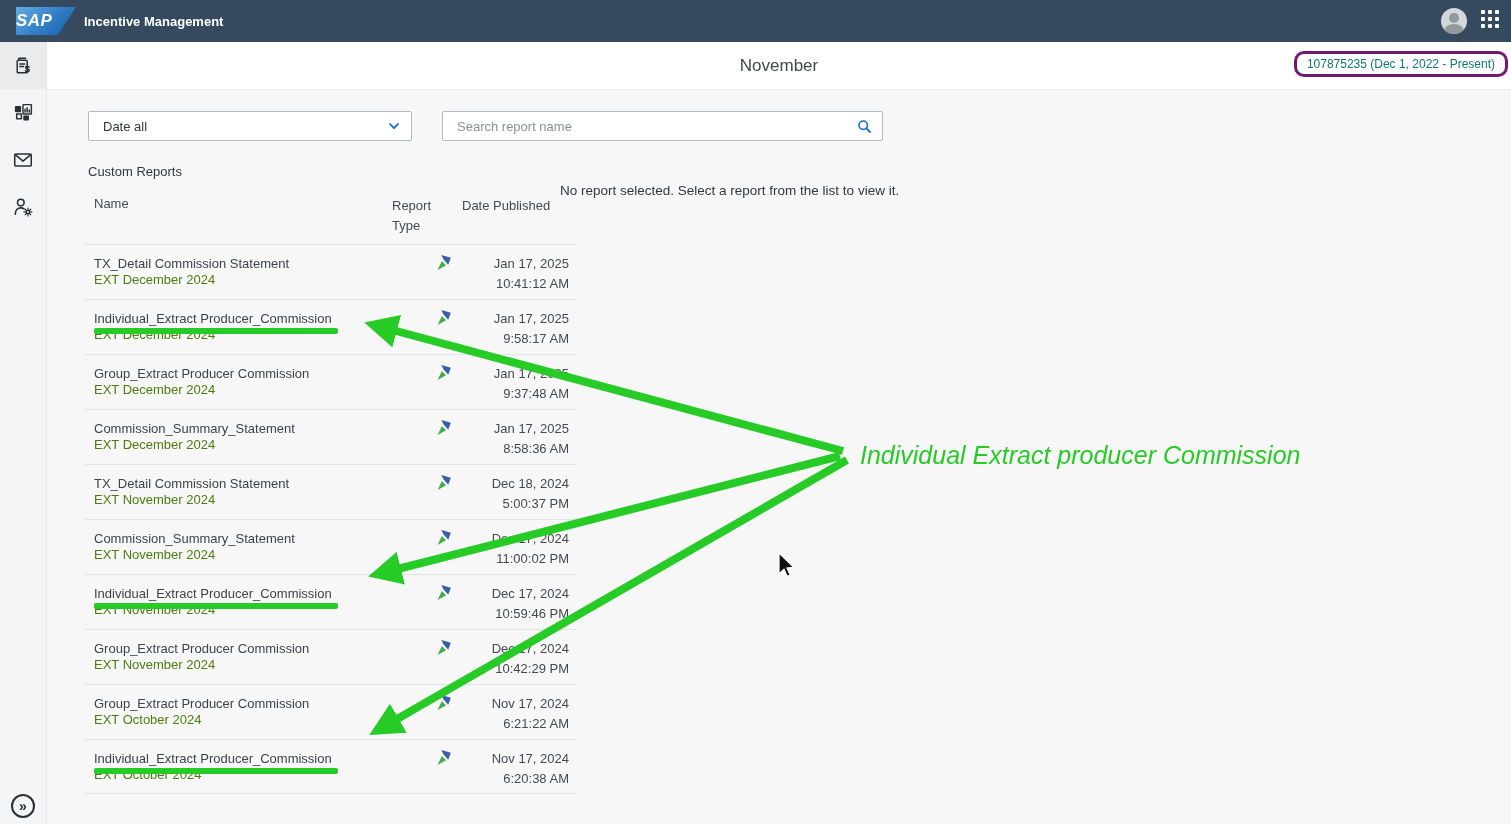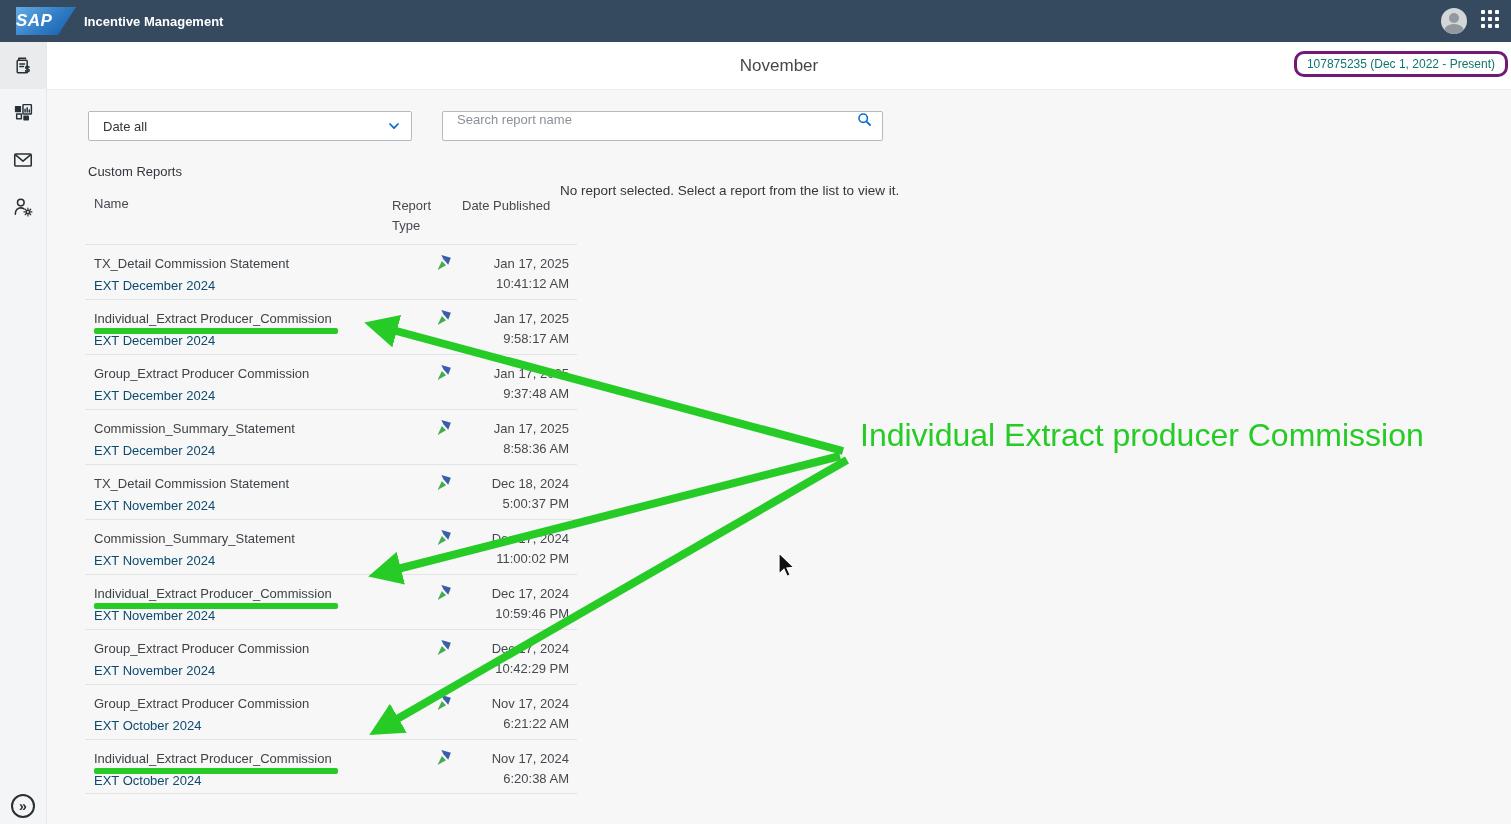--- a/index.html
+++ b/index.html
@@ -44,49 +44,49 @@
                    border-radius:10px; padding:3px 10px; font-size:12px; color:#0f766e; white-space:nowrap; }
 
   
   .content { position:absolute; left:47px; top:90px; width:1464px; height:734px; background:#f7f7f8; }
 
   .type-filter { position:absolute; left:41px; top:21px; width:324px; height:30px; background:#fff;
                  border:1px solid #b3bac0; border-radius:2px; display:flex; align-items:center;
                  padding:0 10px 0 14px; cursor:pointer; }
   .type-filter .val { flex:1; font-size:13px; color:#32363a; }
   .search-box { position:absolute; left:395px; top:21px; width:441px; height:30px; background:#fff;
-                border:1px solid #b3bac0; border-radius:2px; display:flex; align-items:flex-start; padding:0 10px 0 14px; }
+                border:1px solid #b3bac0; border-radius:2px; display:flex; align-items:center; padding:0 10px 0 14px; }
   .search-box input { flex:1; border:none; outline:none; font-size:13px; color:#32363a; background:transparent;
                       font-family:"Liberation Sans",sans-serif; }
   .search-box input::placeholder { color:#8b9198; }
 
   .section-label { position:absolute; left:41px; top:74px; font-size:13px; color:#32363a; }
 
   
   .list-panel { position:absolute; left:38px; top:95px; width:492px; background:transparent; }
   .list-head { display:flex; padding:11px 8px 8px 9px; color:#45494d; font-size:13px; }
   .list-head .h-name { flex:1; }
   .list-head .h-type { width:70px; text-align:left; line-height:1.55; }
   .list-head .h-date { width:107px; text-align:left; line-height:1.55; }
   .row { display:flex; border-top:1px solid #e2e3e4; height:55px; padding:9px 8px 0 9px; cursor:pointer; }
   .row:last-child { border-bottom:1px solid #e2e3e4; }
   .c-name { flex:1; }
   .r-name { font-size:13px; color:#3e4347; position:relative; display:inline-block; }
   .r-name.hl::after { content:""; position:absolute; left:0; right:-6px; bottom:-8px; height:6px;
                       background:var(--green); border-radius:2px; }
-  .r-sub { font-size:13px; color:#0c4a6e; margin-top:6px; }
+  .r-sub { font-size:13px; color:#4d7c0f; }
   .c-type { width:70px; display:flex; justify-content:flex-end; padding-right:9px; }
   .c-date { width:107px; text-align:right; font-size:13px; color:#45494d; line-height:1.5; }
 
   .empty-msg { position:absolute; left:513px; top:93px; font-size:13.5px; color:#32363a; }
 
   
   :root { --green:#26cb26; }
   .anno-layer { position:absolute; left:0; top:0; width:1511px; height:824px; z-index:40; pointer-events:none; }
-  .anno-label { position:absolute; left:860px; top:417px; font-size:32px; color:var(--green); white-space:nowrap; }
+  .anno-label { position:absolute; left:860px; top:441px; font-size:25px; color:var(--green); white-space:nowrap;font-style:italic; }
 </style>
 </head>
 <body>
 
 <div class="shellbar">
   <div class="sap-logo">
       <span>SAP</span>
     </div>
   <div class="product-name">Incentive Management</div>
   <div class="avatar">

